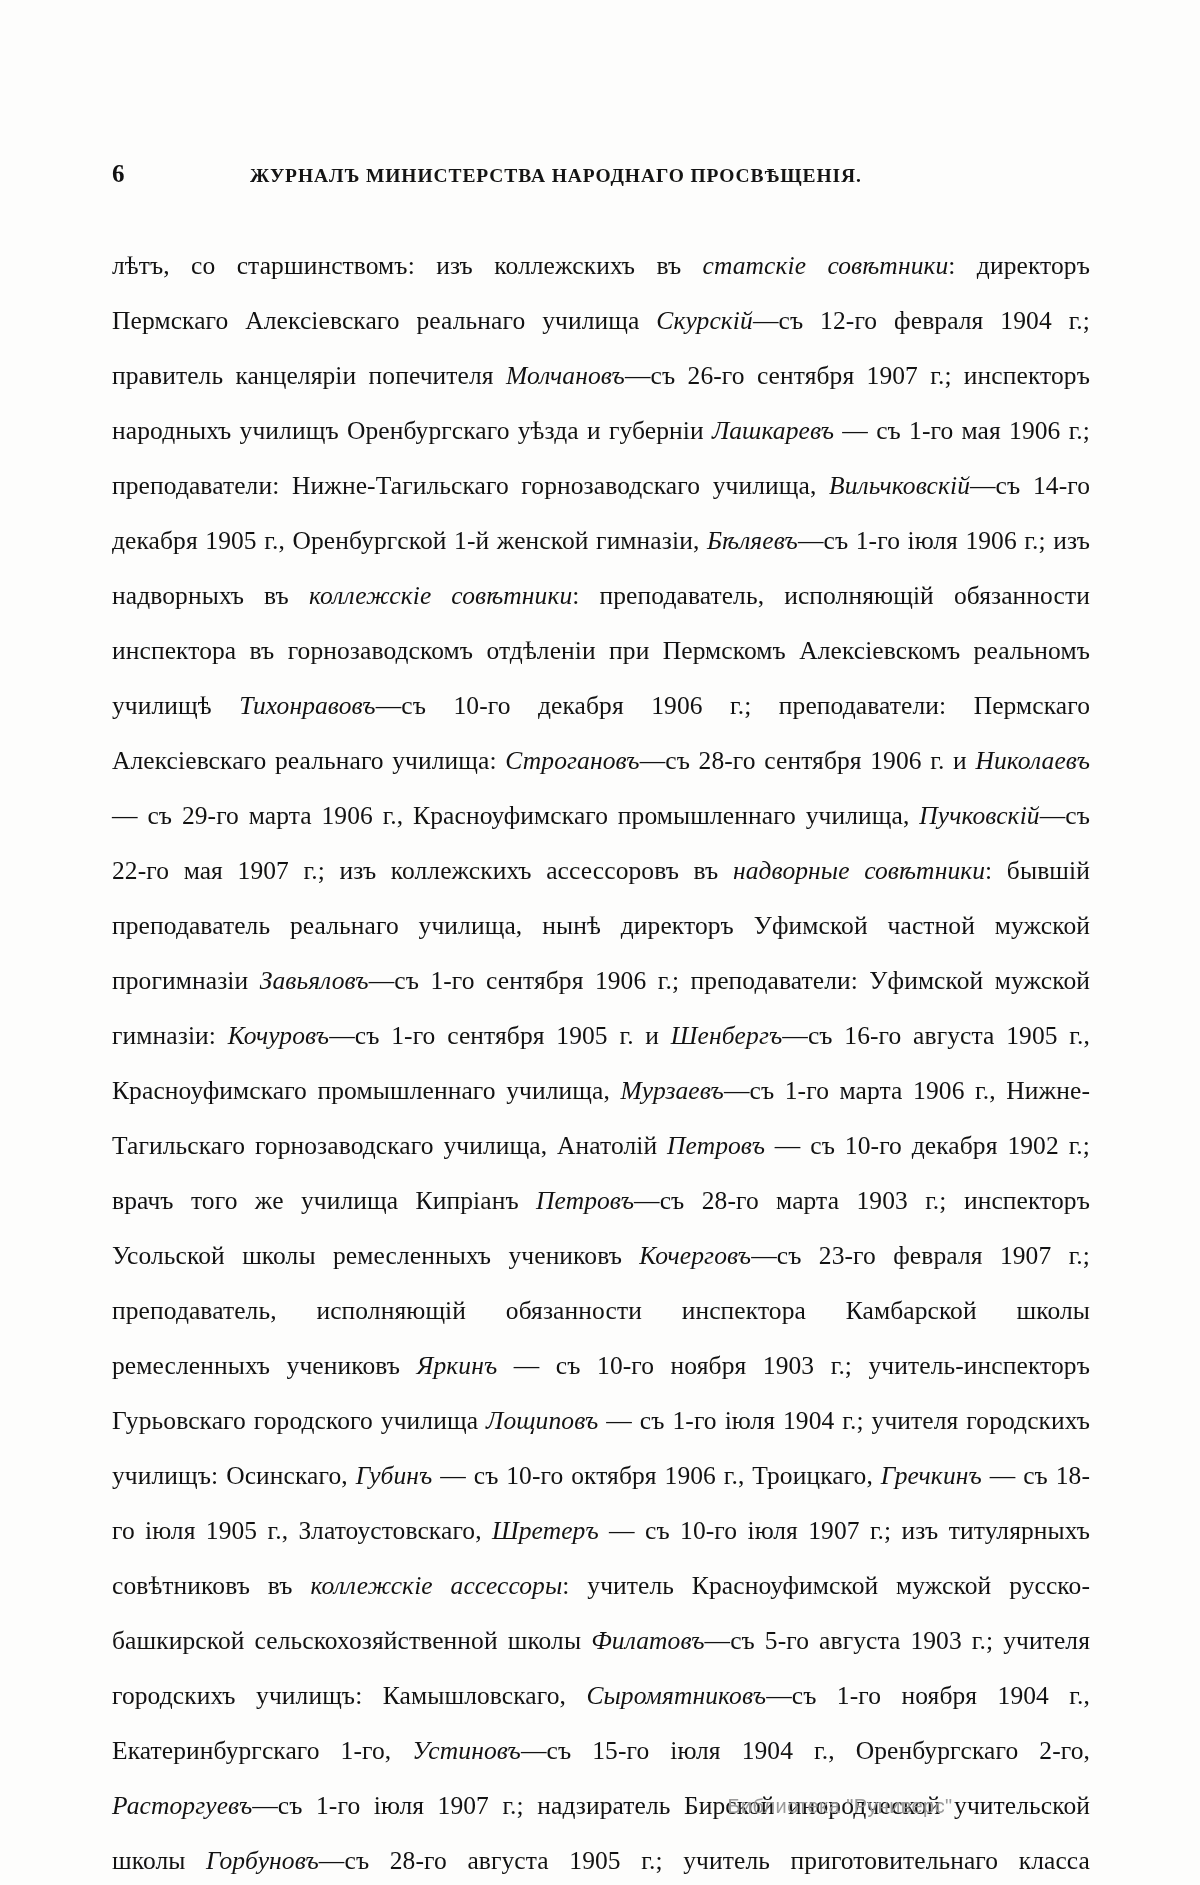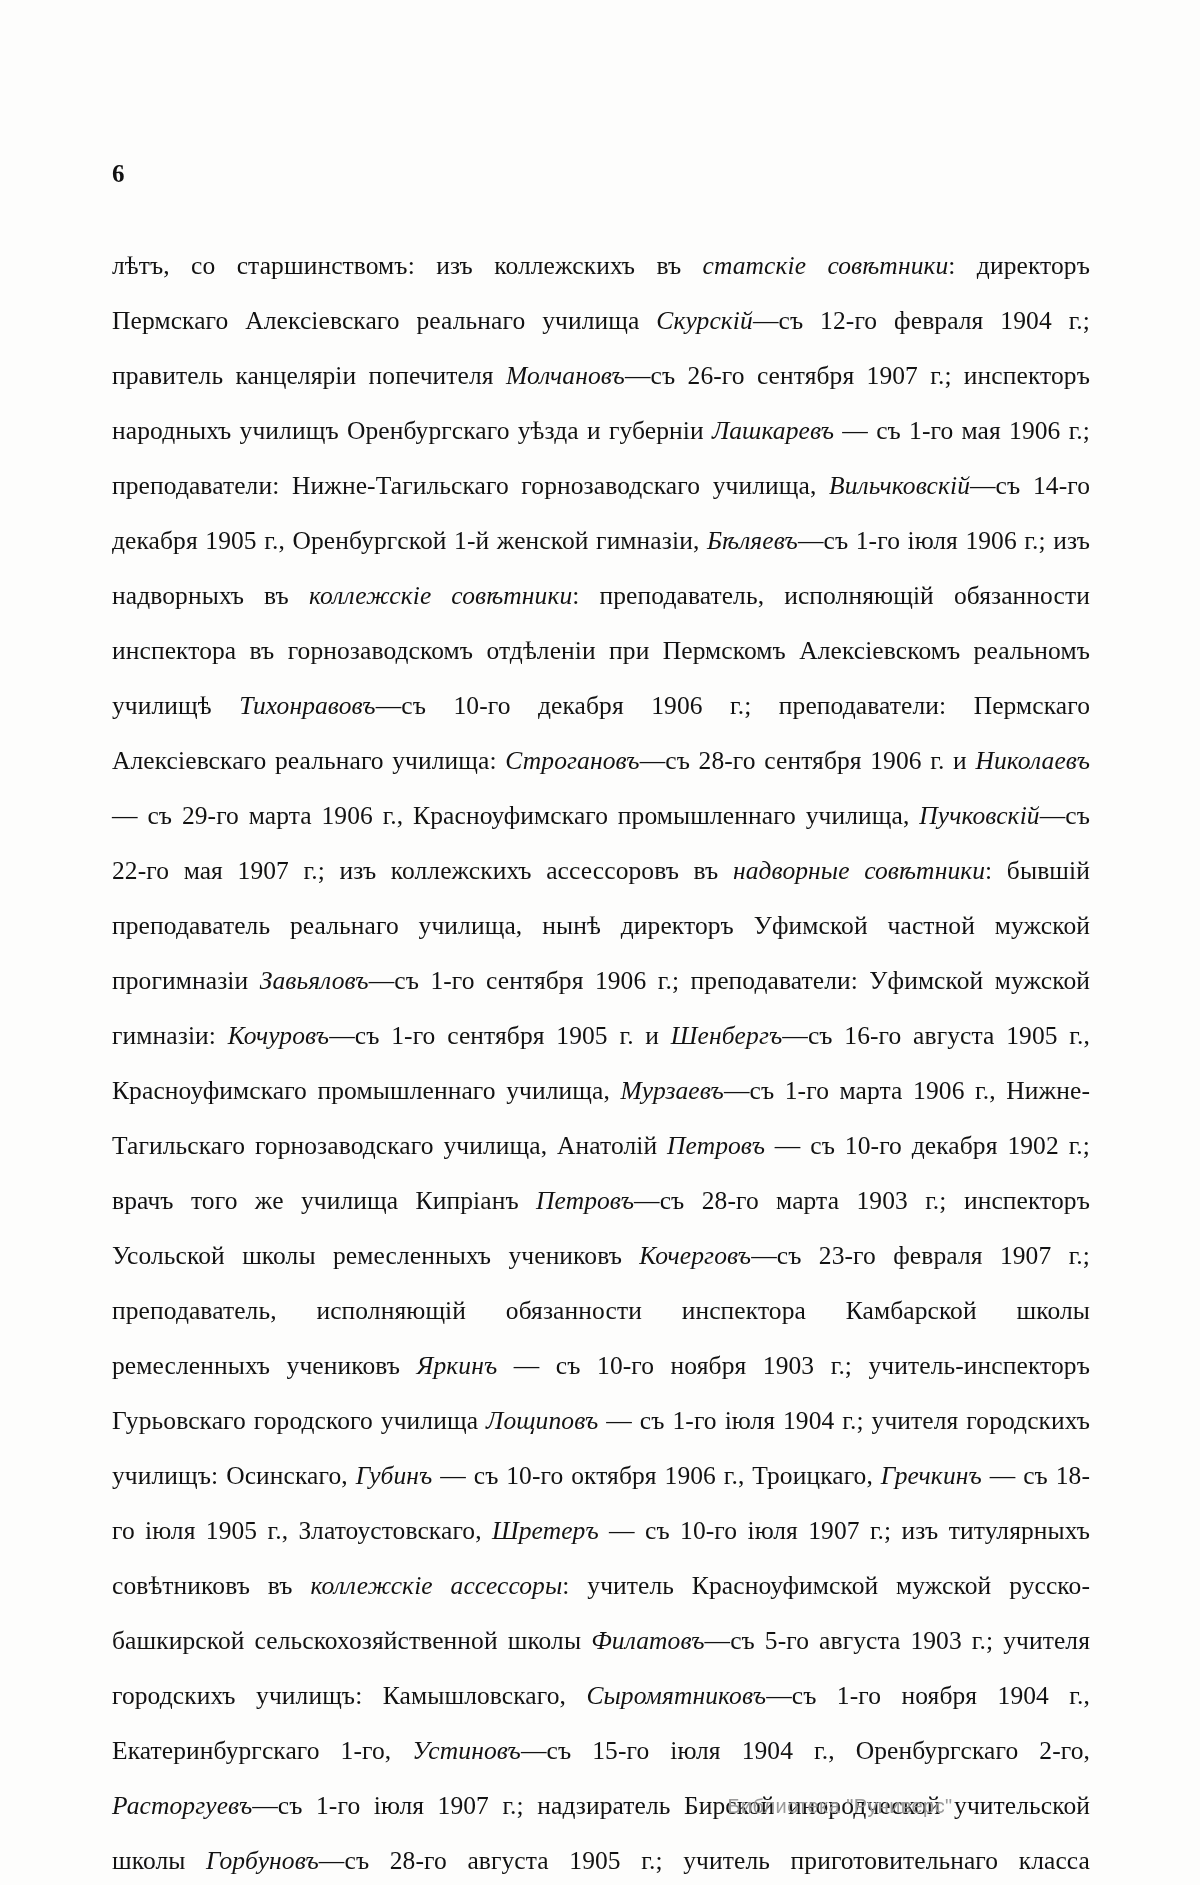--- a/index.html
+++ b/index.html
@@ -78,20 +78,21 @@
     margin-left: 480px;
   }
 </style>
 </head>
 <body>
 
 <div class="page">
 
   <div class="header-row">
     <div class="folio">6</div>
+    <div class="running-head">ЖУРНАЛЪ МИНИСТЕРСТВА НАРОДНАГО ПРОСВѢЩЕНІЯ.</div>
   </div>
 
   <div class="body-text">лѣтъ, со старшинствомъ: изъ коллежскихъ въ <i>статскіе совѣтники</i>: директоръ Пермскаго Алексіевскаго реальнаго училища <i>Скурскій</i>—съ 12-го февраля 1904 г.; правитель канцеляріи попечителя <i>Молчановъ</i>—съ 26-го сентября 1907 г.; инспекторъ народныхъ училищъ Оренбургскаго уѣзда и губерніи <i>Лашкаревъ</i> — съ 1-го мая 1906 г.; преподаватели: Нижне-Тагильскаго горнозаводскаго училища, <i>Вильчковскій</i>—съ 14-го декабря 1905 г., Оренбургской 1-й женской гимназіи, <i>Бѣляевъ</i>—съ 1-го іюля 1906 г.; изъ надворныхъ въ <i>коллежскіе совѣтники</i>: преподаватель, исполняющій обязанности инспектора въ горнозаводскомъ отдѣленіи при Пермскомъ Алексіевскомъ реальномъ училищѣ <i>Тихонравовъ</i>—съ 10-го декабря 1906 г.; преподаватели: Пермскаго Алексіевскаго реальнаго училища: <i>Строгановъ</i>—съ 28-го сентября 1906 г. и <i>Николаевъ</i> — съ 29-го марта 1906 г., Красноуфимскаго промышленнаго училища, <i>Пучковскій</i>—съ 22-го мая 1907 г.; изъ коллежскихъ ассессоровъ въ <i>надворные совѣтники</i>: бывшій преподаватель реальнаго училища, нынѣ директоръ Уфимской частной мужской прогимназіи <i>Завьяловъ</i>—съ 1-го сентября 1906 г.; преподаватели: Уфимской мужской гимназіи: <i>Кочуровъ</i>—съ 1-го сентября 1905 г. и <i>Шенбергъ</i>—съ 16-го августа 1905 г., Красноуфимскаго промышленнаго училища, <i>Мурзаевъ</i>—съ 1-го марта 1906 г., Нижне-Тагильскаго горнозаводскаго училища, Анатолій <i>Петровъ</i> — съ 10-го декабря 1902 г.; врачъ того же училища Кипріанъ <i>Петровъ</i>—съ 28-го марта 1903 г.; инспекторъ Усольской школы ремесленныхъ учениковъ <i>Кочерговъ</i>—съ 23-го февраля 1907 г.; преподаватель, исполняющій обязанности инспектора Камбарской школы ремесленныхъ учениковъ <i>Яркинъ</i> — съ 10-го ноября 1903 г.; учитель-инспекторъ Гурьовскаго городского училища <i>Лощиповъ</i> — съ 1-го іюля 1904 г.; учителя городскихъ училищъ: Осинскаго, <i>Губинъ</i> — съ 10-го октября 1906 г., Троицкаго, <i>Гречкинъ</i> — съ 18-го іюля 1905 г., Златоустовскаго, <i>Шретеръ</i> — съ 10-го іюля 1907 г.; изъ титулярныхъ совѣтниковъ въ <i>коллежскіе ассессоры</i>: учитель Красноуфимской мужской русско-башкирской сельскохозяйственной школы <i>Филатовъ</i>—съ 5-го августа 1903 г.; учителя городскихъ училищъ: Камышловскаго, <i>Сыромятниковъ</i>—съ 1-го ноября 1904 г., Екатеринбургскаго 1-го, <i>Устиновъ</i>—съ 15-го іюля 1904 г., Оренбургскаго 2-го, <i>Расторгуевъ</i>—съ 1-го іюля 1907 г.; надзиратель Бирской инородческой учительской школы <i>Горбуновъ</i>—съ 28-го августа 1905 г.; учитель приготовительнаго класса Троицкой гимназіи <i>Пуль</i>—съ 1-го февраля 1905 г.; письмоводитель Красноуфимскаго промышленнаго училища <i>Вяткинъ</i> — съ 5-го августа 1907 г.; изъ коллежскихъ</div>
 
   <div class="footer">
     <span>Библиотека "Руниверс"</span>
   </div>
 
 </div>
 

